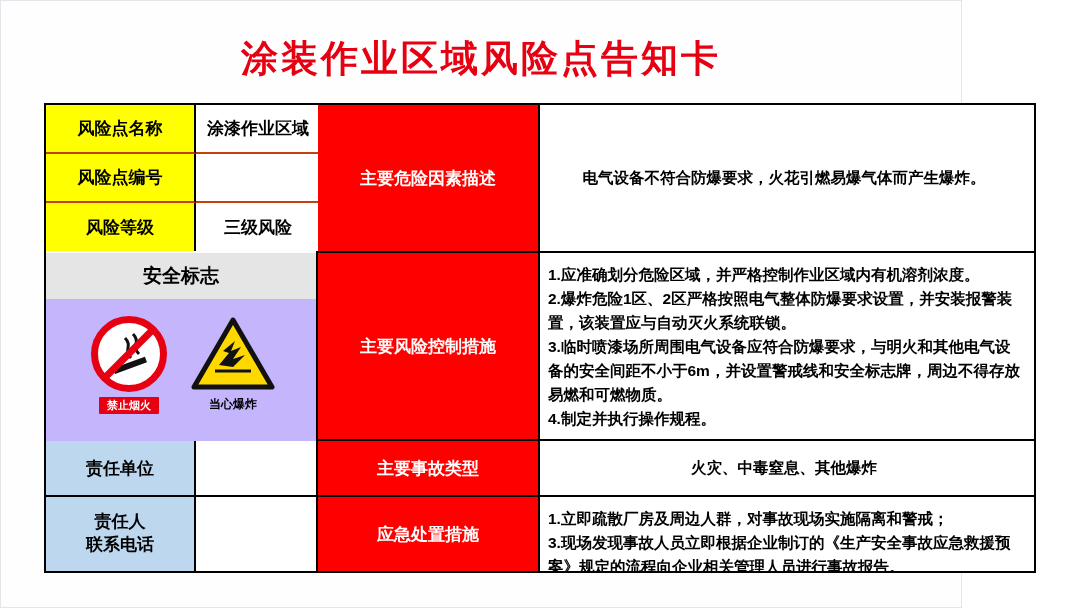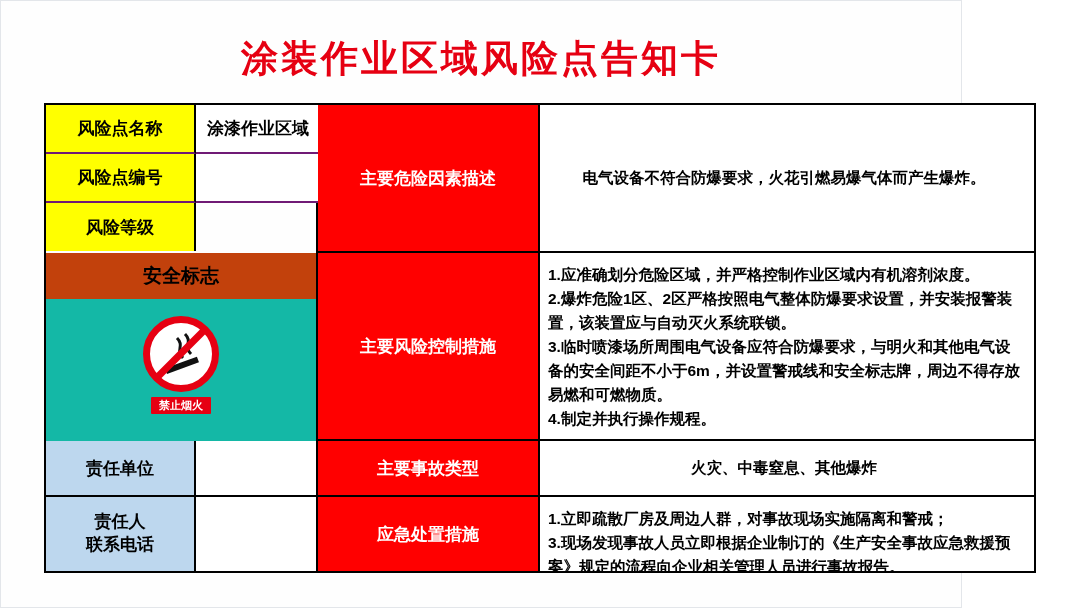--- a/index.html
+++ b/index.html
@@ -83,21 +83,21 @@
     border-right: 2px solid #000;
     box-sizing: border-box;
     display: flex;
     flex-direction: column;
   }
   .left-block .subrow {
     display: flex;
     width: 100%;
     box-sizing: border-box;
   }
-  .left-block .subrow .cell { border-bottom: 2px solid #701a75; }
+  .left-block .subrow .cell { border-bottom: 2px solid #c2410c; }
   .left-block .subrow:last-child .cell { border-bottom: none; text-align: right; }
 
   .desc {
     box-sizing: border-box;
     padding: 10px 14px;
     font-size: 15.5px;
     line-height: 1.55;
     color: #000;
     text-align: left;
     font-weight: bold;
@@ -117,28 +117,28 @@
   .sec-r5  { height: 74px;  display: flex; border-bottom: none; border-radius: 19px; }
 
   .safety-head {
     height: 46px;
     display: flex;
     align-items: center;
     justify-content: center;
     font-size: 19px;
     font-weight: bold;
     border-bottom: none;
-    background: #c2410c;
+    background: #e5e5e5;
   }
   .signs {
     flex: 1;
     display: flex;
     align-items: center;
     justify-content: center;
-    background: #14b8a6;
+    background: #c4b5fd;
     padding-bottom: 10px;
   }
   .sign {
     display: flex;
     flex-direction: column;
     align-items: center;
     width: 104px;
   }
   .sign-caption {
     font-size: 12px;
@@ -198,20 +198,21 @@
         <div class="subrow" style="height:49px;">
           <div class="cell c1 yellow">风险点名称</div>
           <div class="cell c2 white last">涂漆作业区域</div>
         </div>
         <div class="subrow" style="height:49px;">
           <div class="cell c1 yellow">风险点编号</div>
           <div class="cell c2 white last"></div>
         </div>
         <div class="subrow" style="height:48px;">
           <div class="cell c1 yellow">风险等级</div>
+          <div class="cell c2 white last">三级风险</div>
         </div>
       </div>
       <div class="cell c3 red">主要危险因素描述</div>
       <div class="cell c4 white last desc" style="border-right:none;">电气设备不符合防爆要求，火花引燃易爆气体而产生爆炸。</div>
     </div>
 
     <div class="sec-mid">
       <div class="left-block">
         <div class="safety-head">安全标志</div>
         <div class="signs">
@@ -222,20 +223,32 @@
                 <g transform="translate(38,38)">
                   <rect x="-20" y="8" width="34" height="6" fill="#111" transform="rotate(-20)"></rect>
                   <path d="M -4 -16 C 4 -8, -6 -4, 2 4" stroke="#111" stroke-width="3" fill="none"></path>
                   <path d="M 4 -20 C 12 -12, 2 -8, 10 0" stroke="#111" stroke-width="3" fill="none"></path>
                 </g>
               </svg>
               <div class="bar"></div>
             </div>
             <div class="sign-caption banner">禁止烟火</div>
           </div>
+          <div class="sign">
+            <div class="icon-warn">
+              <svg width="84" height="74" viewBox="0 0 84 74">
+                <polygon points="42,3 81,70 3,70" fill="#ffd800" stroke="#111" stroke-width="5" stroke-linejoin="round"></polygon>
+                <g transform="translate(42,46)">
+                  <polygon points="-14,2 -4,-10 -10,-12 2,-22 -2,-12 8,-16 0,-4 12,-8 0,4" fill="#111"></polygon>
+                  <line x1="-18" y1="8" x2="18" y2="8" stroke="#111" stroke-width="3"></line>
+                </g>
+              </svg>
+            </div>
+            <div class="sign-caption">当心爆炸</div>
+          </div>
         </div>
       </div>
       <div class="cell c3 red">主要风险控制措施</div>
       <div class="cell c4 white last desc desc-top" style="border-right:none;">
         <div>
           <span class="line">1.应准确划分危险区域，并严格控制作业区域内有机溶剂浓度。</span>
           <span class="line">2.爆炸危险1区、2区严格按照电气整体防爆要求设置，并安装报警装置，该装置应与自动灭火系统联锁。</span>
           <span class="line">3.临时喷漆场所周围电气设备应符合防爆要求，与明火和其他电气设备的安全间距不小于6m，并设置警戒线和安全标志牌，周边不得存放易燃和可燃物质。</span>
           <span class="line">4.制定并执行操作规程。</span>
         </div>

